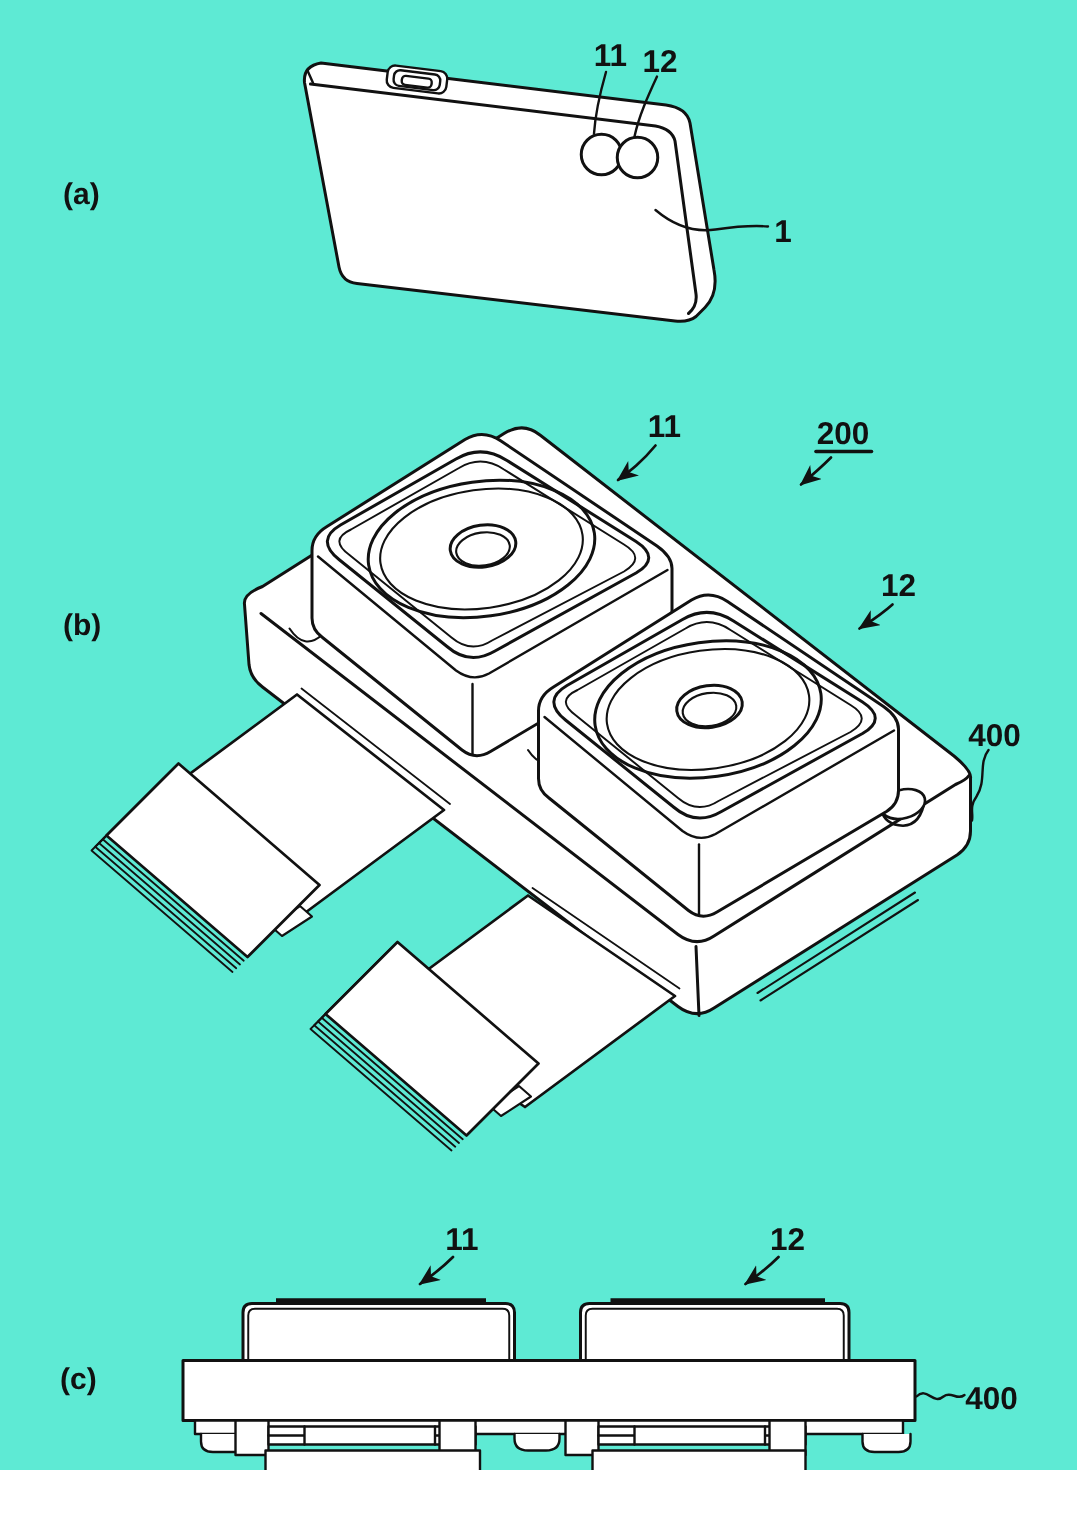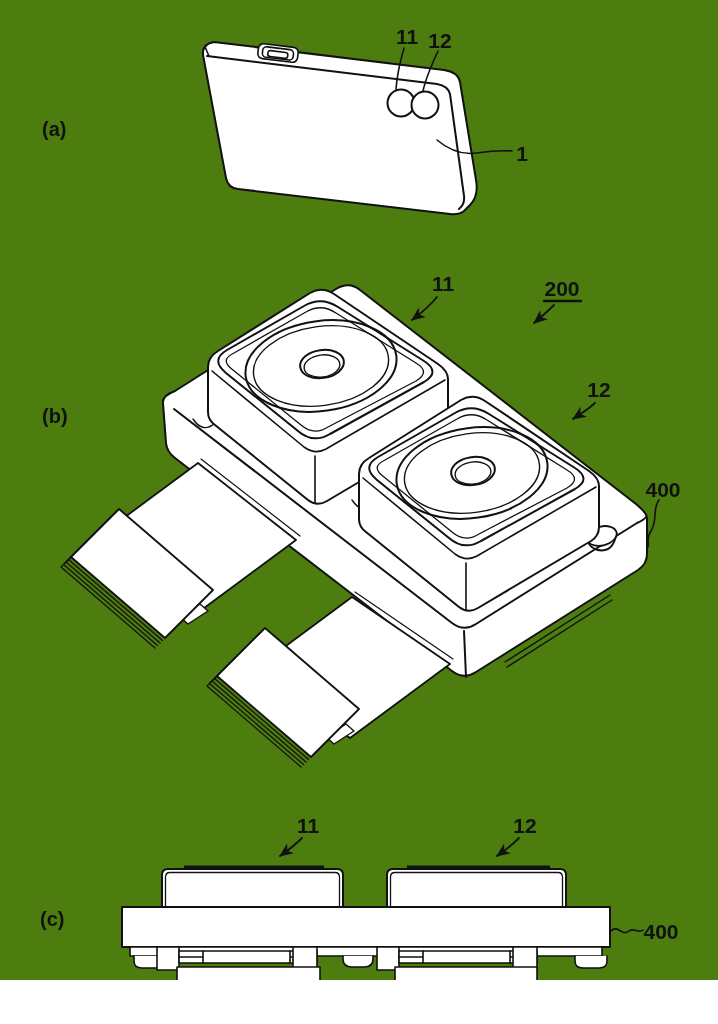--- a/index.html
+++ b/index.html
@@ -1,16 +1,16 @@
 <!DOCTYPE html>
 <html><head>
 <meta charset="utf-8">
 <style>
   html,body{margin:0;padding:0;background:#ffffff;}
-  #stage{position:relative;width:718px;height:980px;background:#4d7c0f;overflow:hidden;
+  #stage{position:relative;width:718px;height:980px;background:#5eead4;overflow:hidden;
          font-family:"Liberation Sans", sans-serif;}
   svg{display:block;}
   svg text{font-family:"Liberation Sans", sans-serif;font-weight:bold;fill:#111;}
   .panel-label{font-size:20px;}
   .callout{font-size:21px;}
 </style>
 </head>
 <body>
 
 <div id="stage">

